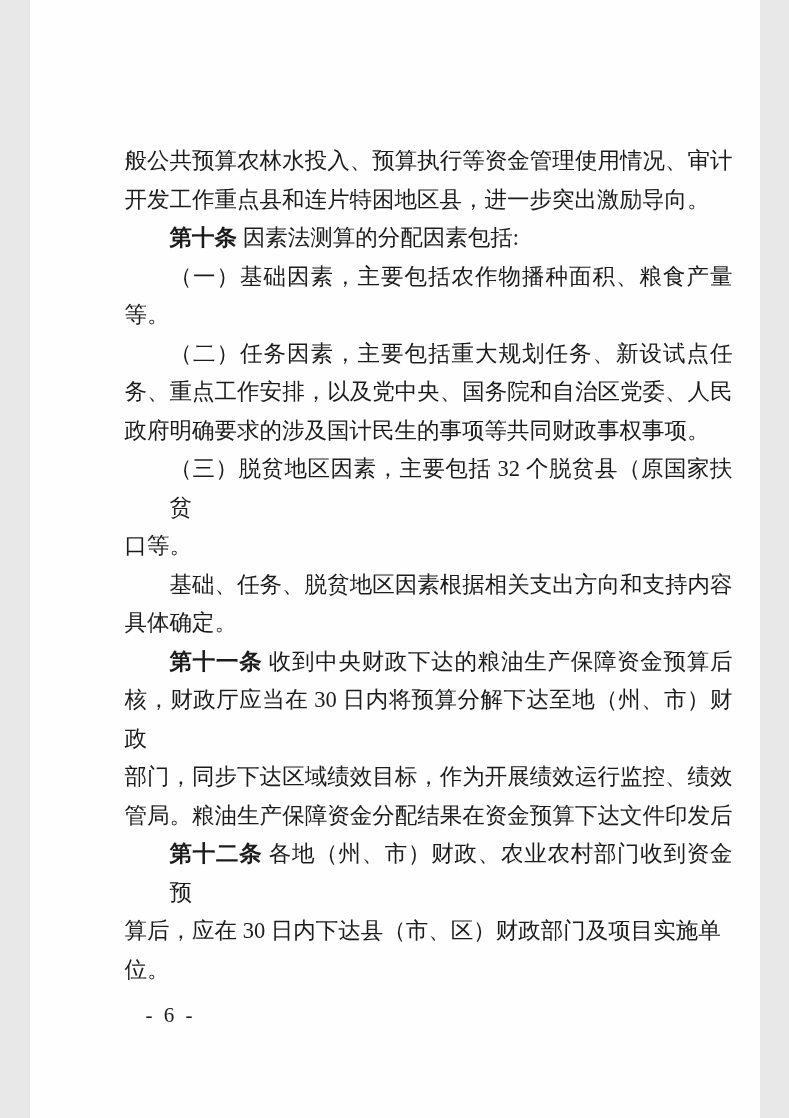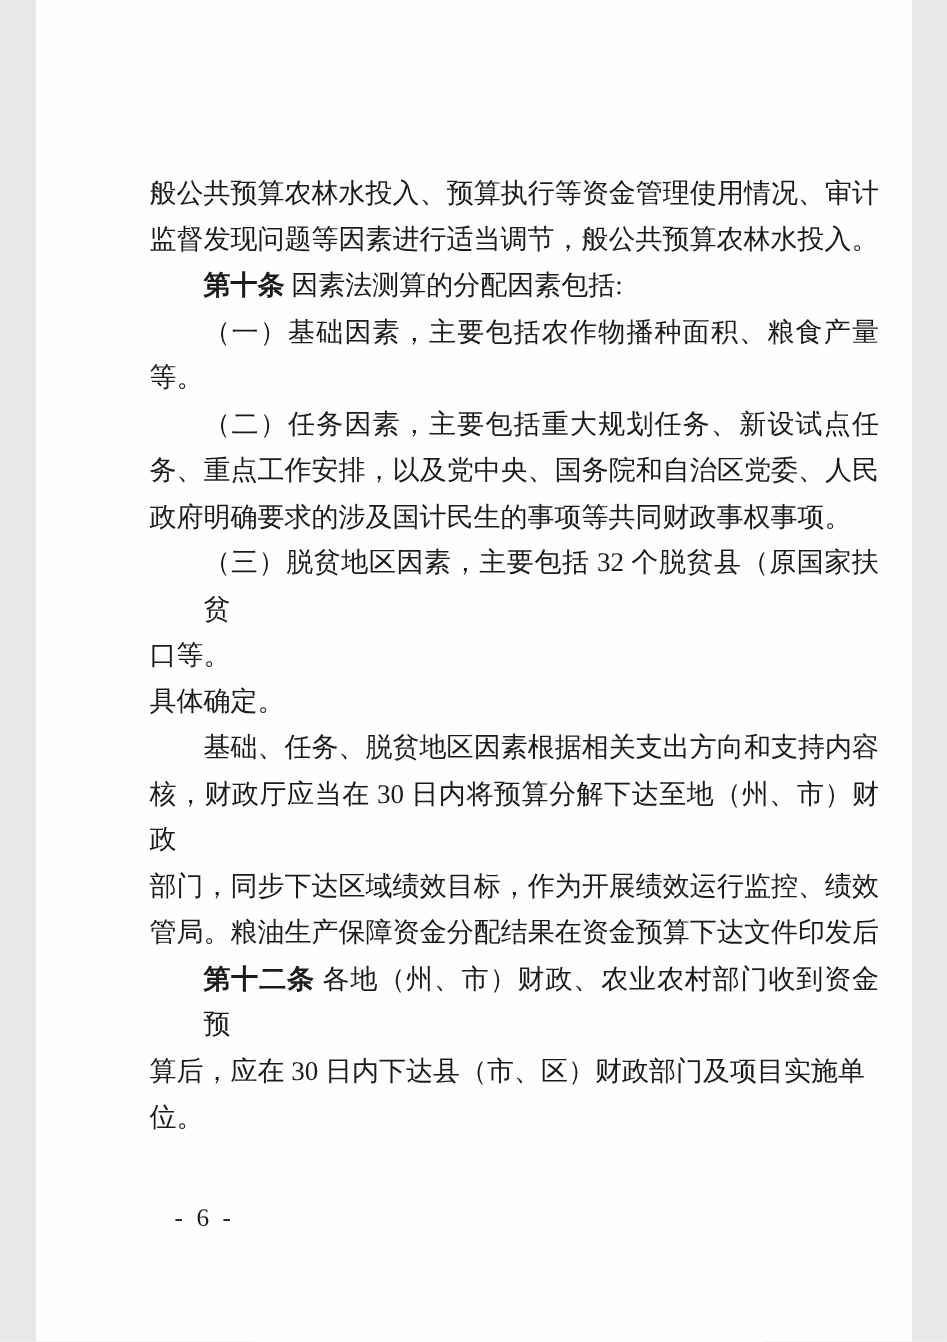--- a/index.html
+++ b/index.html
@@ -52,37 +52,38 @@
     color: #1b1b1b;
   }
 </style>
 </head>
 <body>
 
 <div class="page">
   <div class="text-block">
 
     <div class="line fill">般公共预算农林水投入、预算执行等资金管理使用情况、审计</div>
-    <div class="line">监督发现问题等因素进行适当调节，般公共预算农林水投入。</div>
+    <div class="line">开发工作重点县和连片特困地区县，进一步突出激励导向。</div>
 
     <div class="line indent"><span class="article-no">第十条</span><span> 因素法测算的分配因素包括:</span></div>
 
     <div class="line indent fill">（一）基础因素，主要包括农作物播种面积、粮食产量</div>
     <div class="line">等。</div>
 
     <div class="line indent fill">（二）任务因素，主要包括重大规划任务、新设试点任</div>
     <div class="line fill">务、重点工作安排，以及党中央、国务院和自治区党委、人民</div>
     <div class="line">政府明确要求的涉及国计民生的事项等共同财政事权事项。</div>
 
     <div class="line indent fill">（三）脱贫地区因素，主要包括 32 个脱贫县（原国家扶贫</div>
     <div class="line">口等。</div>
 
+    <div class="line indent fill">基础、任务、脱贫地区因素根据相关支出方向和支持内容</div>
     <div class="line">具体确定。</div>
-    <div class="line indent fill">基础、任务、脱贫地区因素根据相关支出方向和支持内容</div>
 
+    <div class="line indent fill"><span class="article-no">第十一条</span><span> 收到中央财政下达的粮油生产保障资金预算后</span></div>
 
     <div class="line fill">核，财政厅应当在 30 日内将预算分解下达至地（州、市）财政</div>
     <div class="line fill">部门，同步下达区域绩效目标，作为开展绩效运行监控、绩效</div>
     <div class="line fill">管局。粮油生产保障资金分配结果在资金预算下达文件印发后</div>
 
     <div class="line indent fill"><span class="article-no">第十二条</span><span> 各地（州、市）财政、农业农村部门收到资金预</span></div>
 
     <div class="line">算后，应在 30 日内下达县（市、区）财政部门及项目实施单位。</div>
 
   </div>

